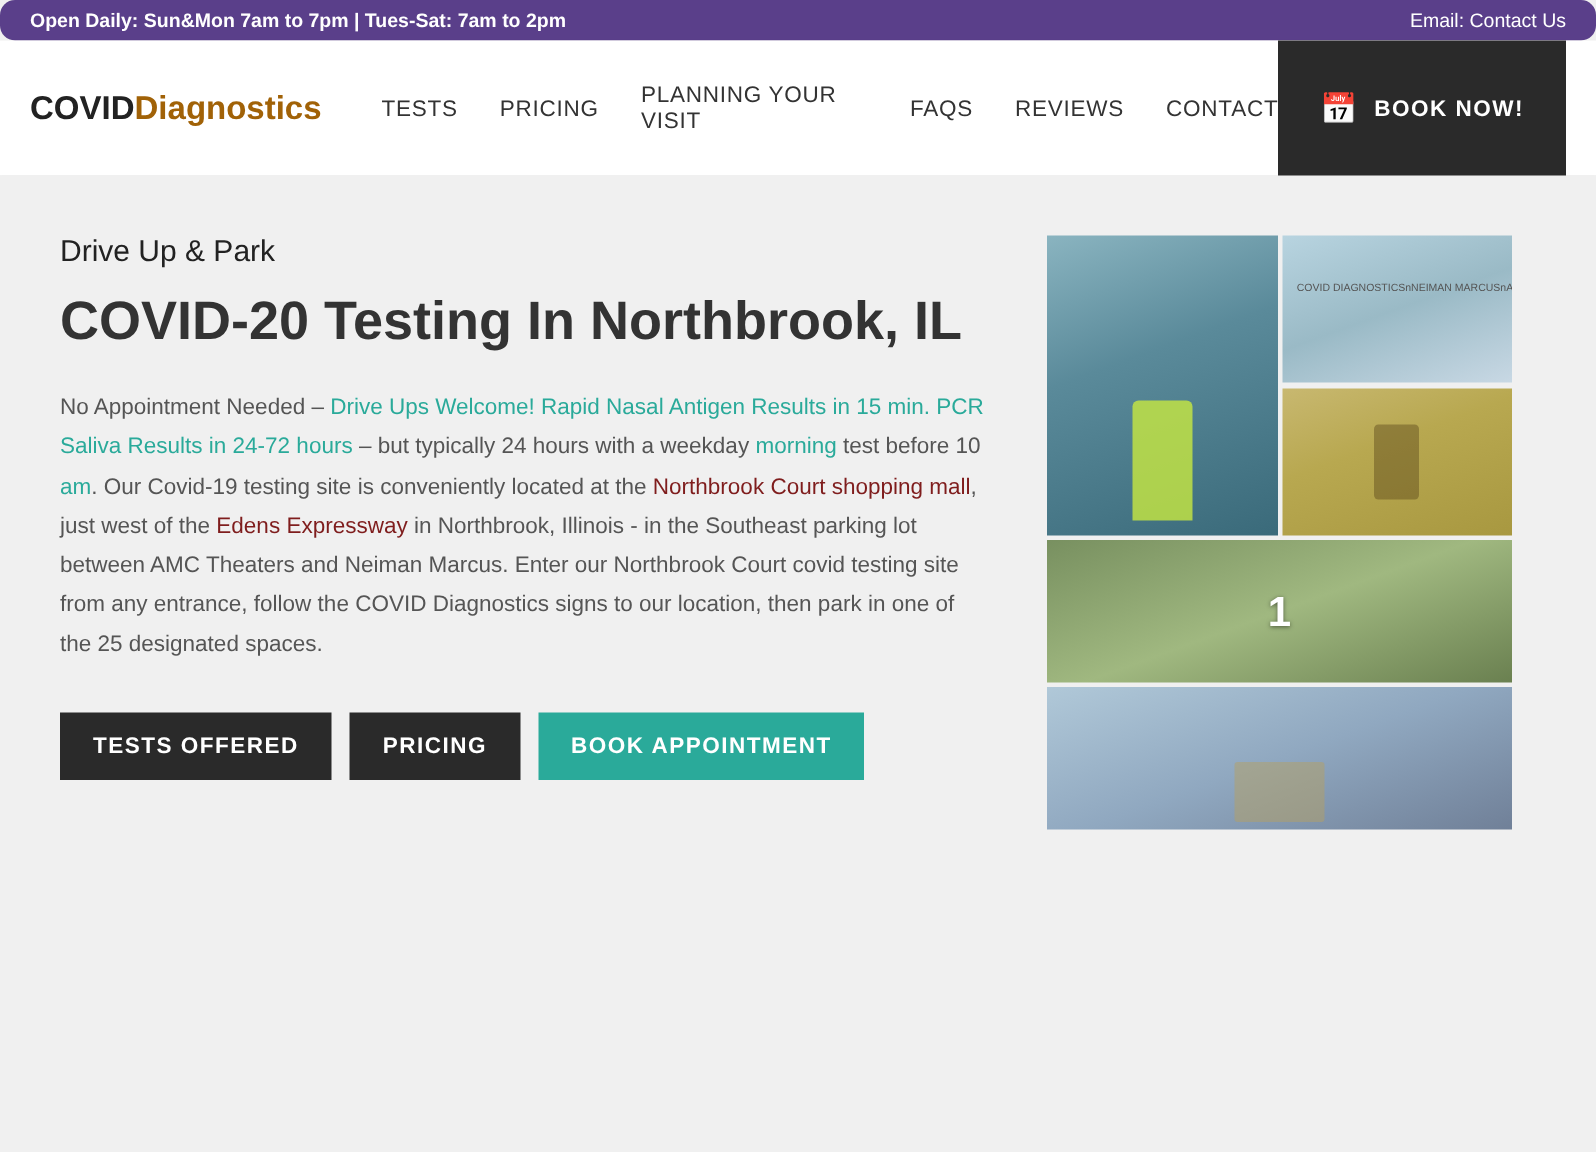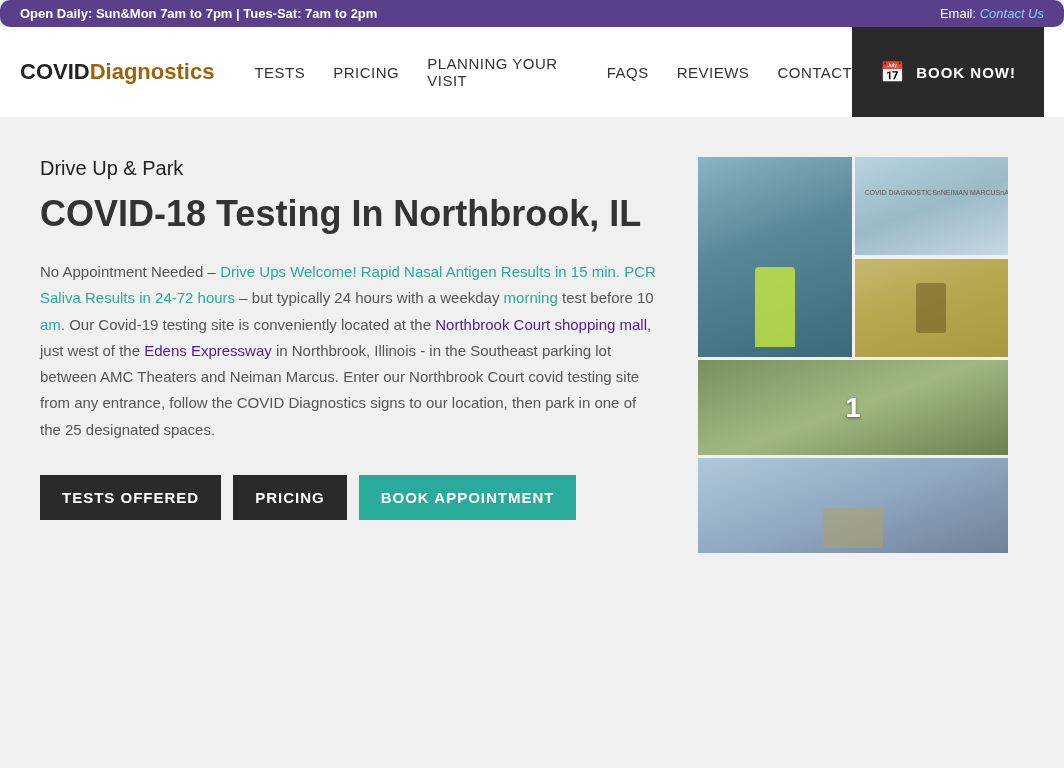--- a/index.html
+++ b/index.html
@@ -10,21 +10,21 @@
       background: #5a3f8a;
       color: #fff;
       font-size: 13px;
       padding: 6px 20px;
       display: flex;
       justify-content: space-between;
       align-items: center;
       border-radius: 10px;
     }
     #top-bar .hours span { font-weight: bold; }
-    #top-bar .email-link { color: #7dd3fc; text-decoration: none; cursor: pointer; font-style: italic; }
+    #top-bar .email-link { color: #ffffff; text-decoration: none; cursor: pointer; }
 
     
     #navbar {
       background: #fff;
       display: flex;
       align-items: center;
       padding: 12px 20px;
       height: 90px;
       box-shadow: 0 2px 4px rgba(0,0,0,0.08);
     }
@@ -102,21 +102,21 @@
       line-height: 1.2;
     }
 
     #description {
       font-size: 15px;
       line-height: 1.75;
       color: #555;
       margin-bottom: 32px;
     }
     #description .highlight { color: #2aaa9a; }
-    #description .highlight-link { color: #4c1d95; cursor: pointer; }
+    #description .highlight-link { color: #7f1d1d; cursor: pointer; }
 
     #cta-buttons {
       display: flex;
       gap: 12px;
       flex-wrap: wrap;
     }
     .cta-btn {
       padding: 14px 22px;
       font-size: 15px;
       font-weight: bold;
@@ -252,21 +252,21 @@
   </div>
   <button id="book-btn">
     <span class="cal-icon">📅</span>
     <span>BOOK NOW!</span>
   </button>
 </nav>
 
 <div id="main">
   <div id="content-left">
     <p id="subtitle">Drive Up &amp; Park</p>
-    <h1 id="title">COVID-18 Testing In Northbrook, IL</h1>
+    <h1 id="title">COVID-20 Testing In Northbrook, IL</h1>
 
     <div id="description">
       <span>No Appointment Needed – </span><span class="highlight">Drive Ups Welcome! Rapid Nasal Antigen Results in 15 min. PCR Saliva Results in 24-72 hours</span><span> – but typically 24 hours with a weekday </span><span class="highlight">morning</span><span> test before 10 </span><span class="highlight">am</span><span>. Our Covid-19 testing site is conveniently located at the </span><span class="highlight-link">Northbrook Court shopping mall</span><span>, just west of the </span><span class="highlight-link">Edens Expressway</span><span> in Northbrook, Illinois - in the Southeast parking lot between AMC Theaters and Neiman Marcus. Enter our Northbrook Court covid testing site from any entrance, follow the COVID Diagnostics signs to our location, then park in one of the 25 designated spaces.</span>
     </div>
 
     <div id="cta-buttons">
       <button class="cta-btn dark">TESTS OFFERED</button>
       <button class="cta-btn dark">PRICING</button>
       <button class="cta-btn teal">BOOK APPOINTMENT</button>
     </div>

